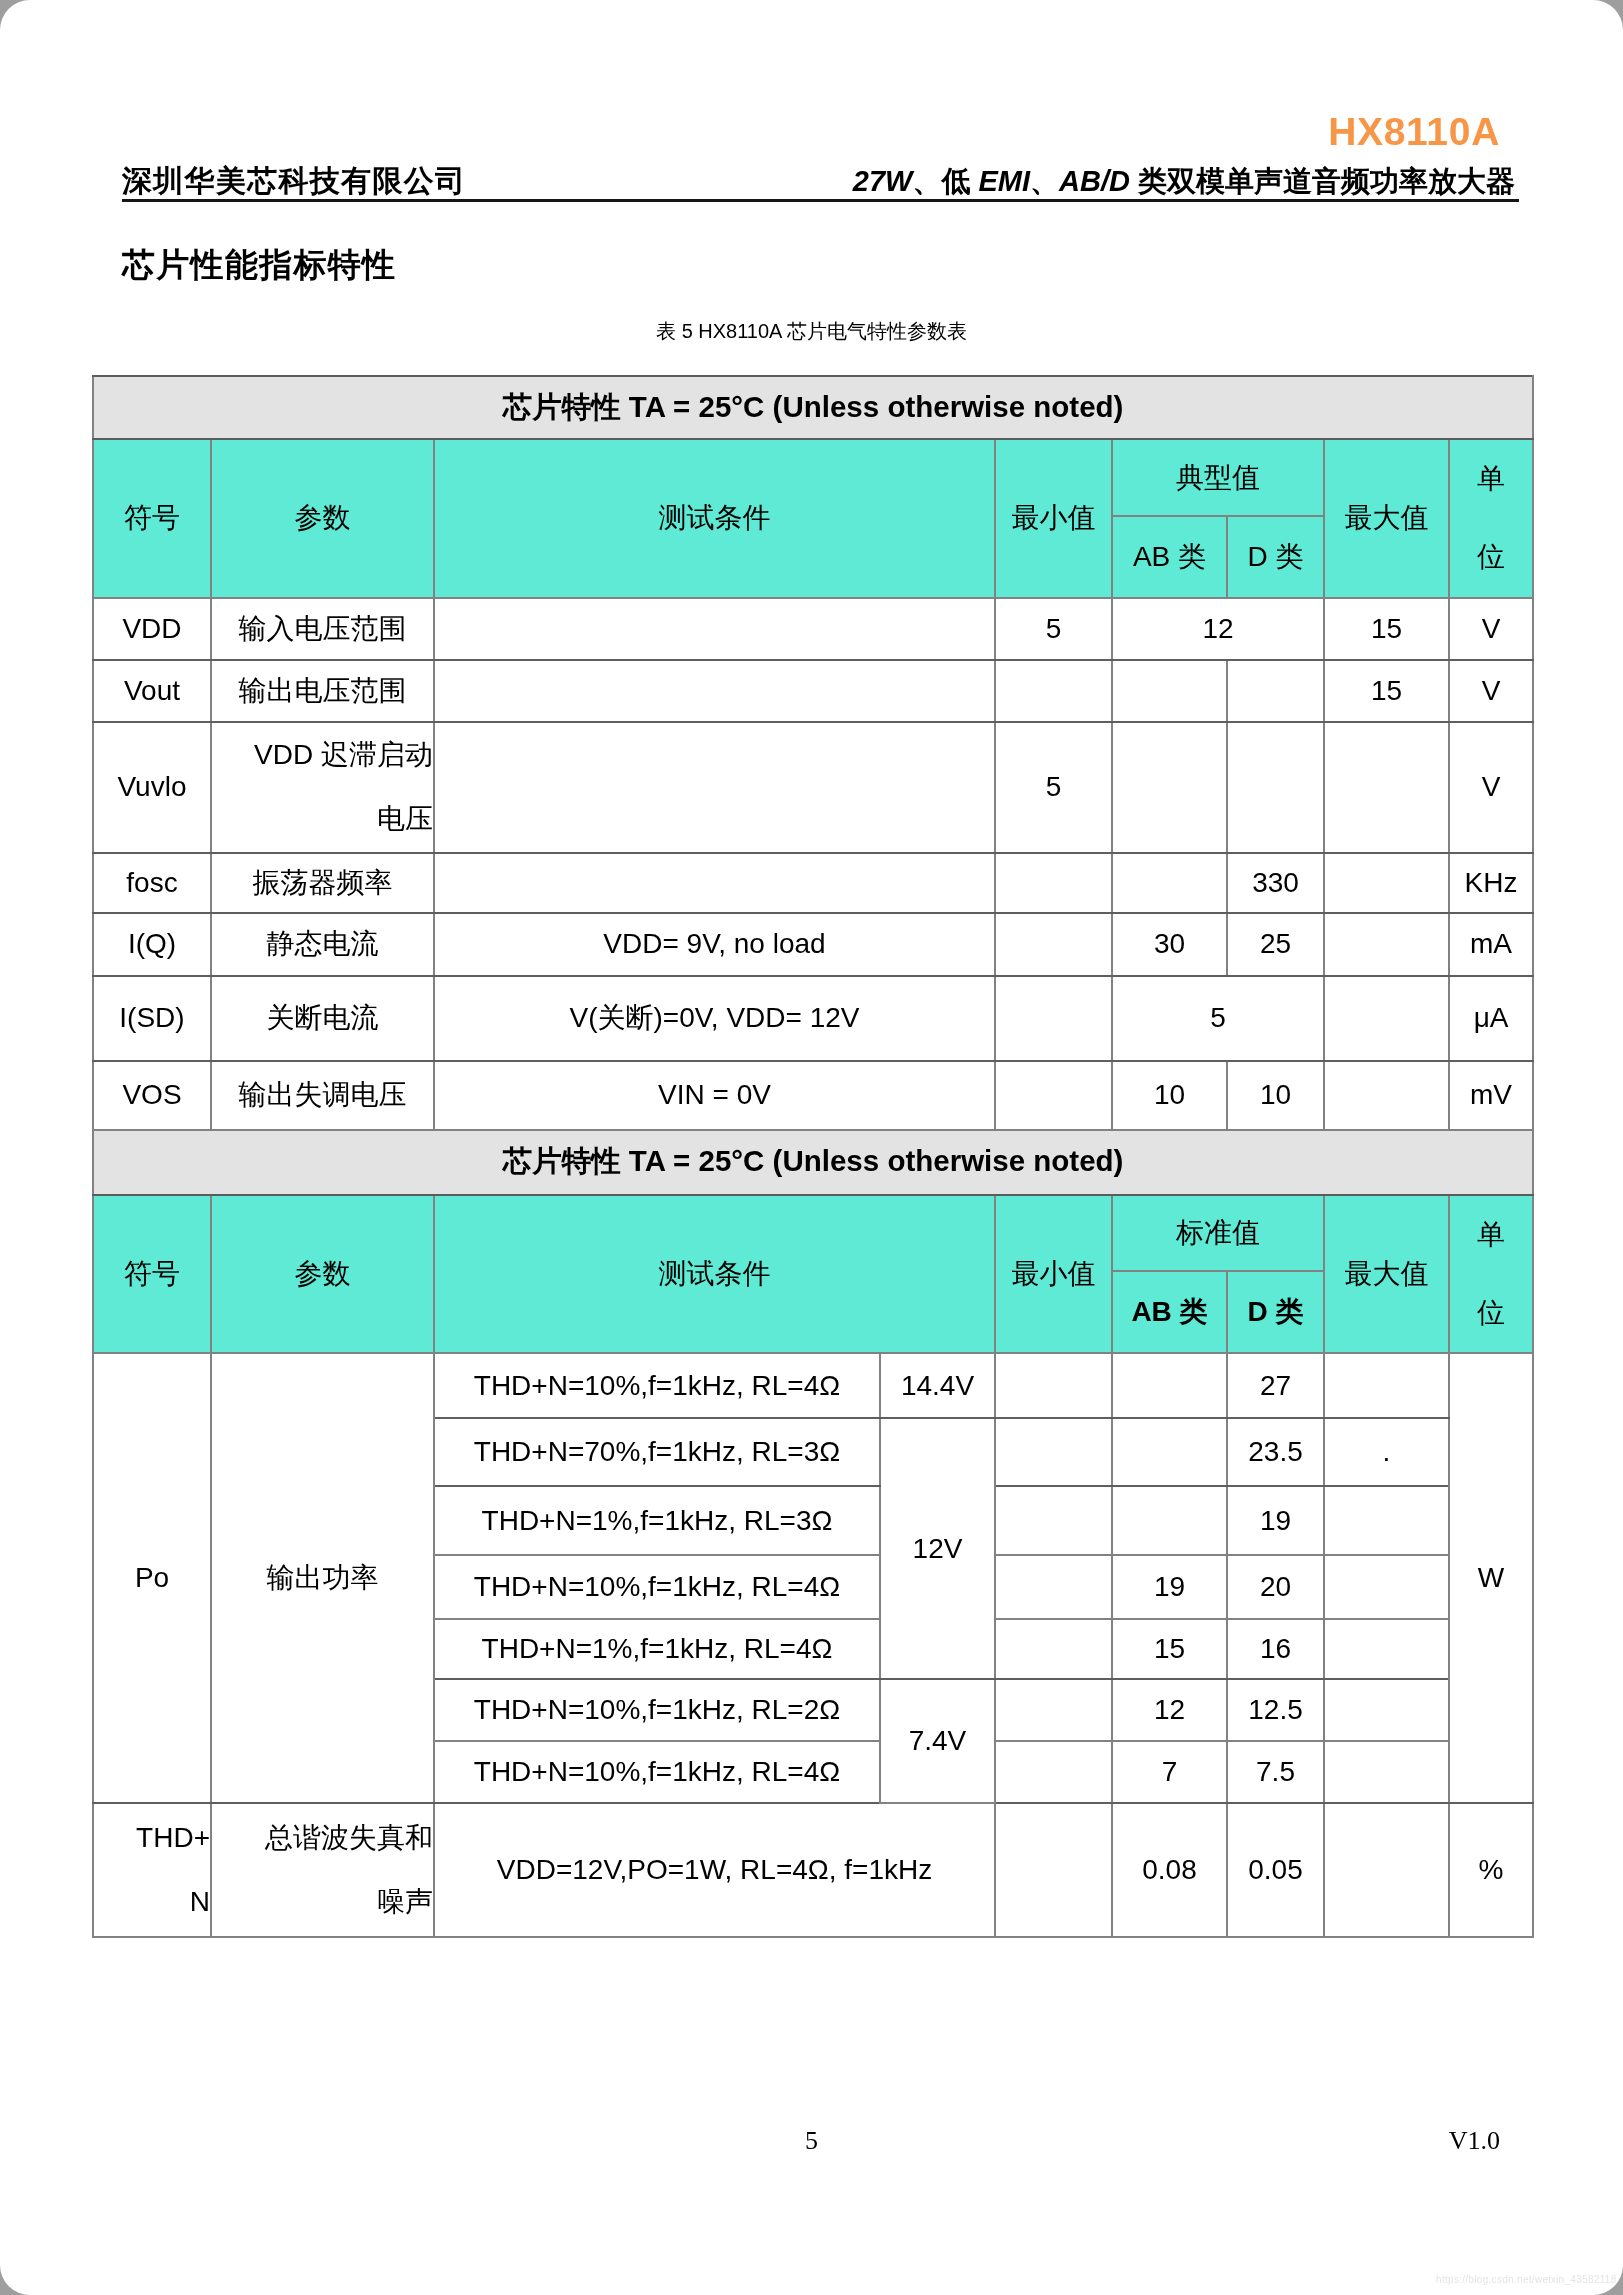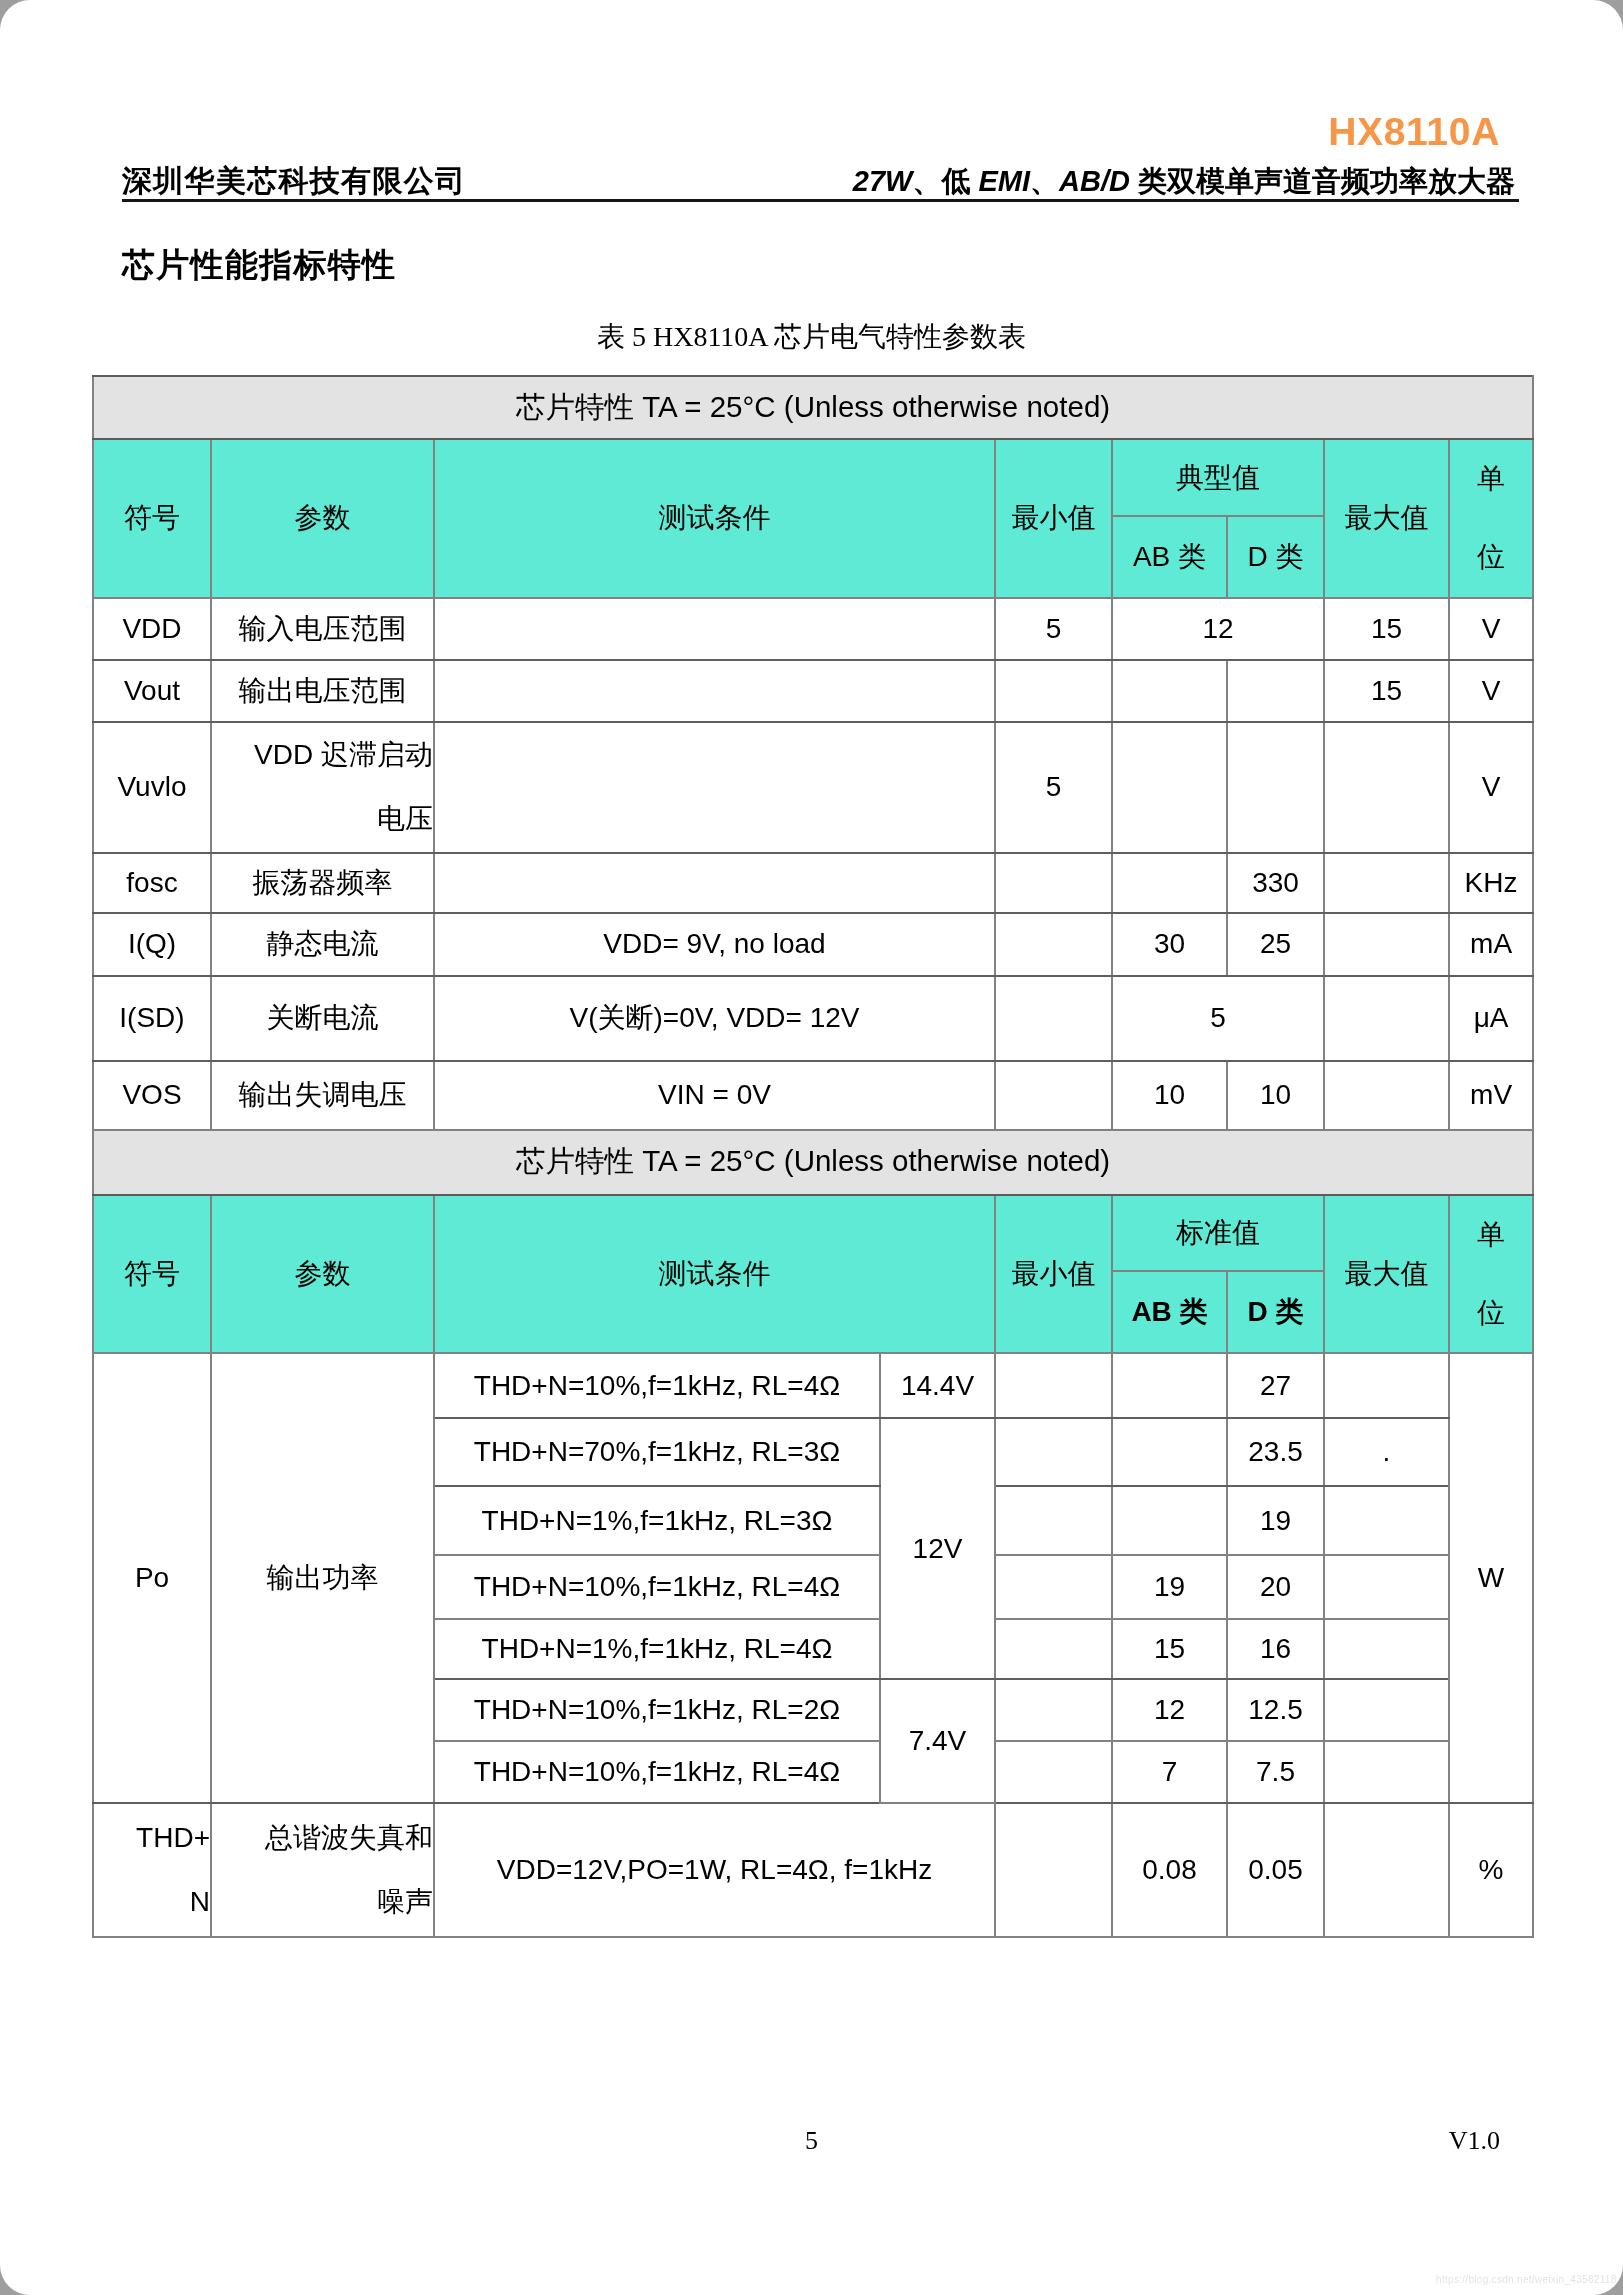--- a/index.html
+++ b/index.html
@@ -15,28 +15,28 @@
   .headline{
     position:absolute;top:161px;left:122px;width:1393px;
     display:flex;justify-content:space-between;align-items:baseline;gap:8px;
   }
   .company{font-size:30px;font-weight:bold;letter-spacing:1.3px;}
   .subtitle{font-size:29px;font-weight:bold;}
   .subtitle .it{font-style:italic;}
   .rule{position:absolute;top:199px;left:122px;width:1397px;height:0;
     border-top:3.3px solid #161616;}
   .section-title{position:absolute;top:243px;left:122px;font-size:33px;font-weight:600;letter-spacing:1.3px;}
-  .caption{position:absolute;top:318px;left:92px;width:1439px;text-align:center;font-size:28px;font-family:Liberation Serif, serif;}
+  .caption{position:absolute;top:318px;left:92px;width:1439px;text-align:center;font-size:20px;}
   
   .tablewrap{position:absolute;top:375px;left:92px;}
   table{border-collapse:collapse;table-layout:fixed;width:1439px;background:#fff;
     border:2px solid #6e6e6e;}
   td{border:2px solid #828282;text-align:center;vertical-align:middle;
     font-size:28px;padding:0;overflow:hidden;}
-  tr.band td{background:#e3e3e3;font-weight:normal;font-size:29.5px;
+  tr.band td{background:#e3e3e3;font-weight:bold;font-size:29.5px;
     border-top:2.6px solid #5c5c5c;border-bottom:2.6px solid #5c5c5c;}
   tr.hdr td{background:#5eead4;}
   tr.sep td{border-bottom-width:2.6px;border-bottom-color:#5f5f5f;}
   .pre{white-space:pre-line;}
   .lh-big{line-height:2.3;text-align:right;}
   .unitcell{white-space:pre-line;line-height:2.8;}
   .b{font-weight:bold;}
   
   .pageno{position:absolute;top:2126px;left:0;width:1623px;text-align:center;
     font-family:"Liberation Serif","DejaVu Serif",serif;font-size:26px;}

